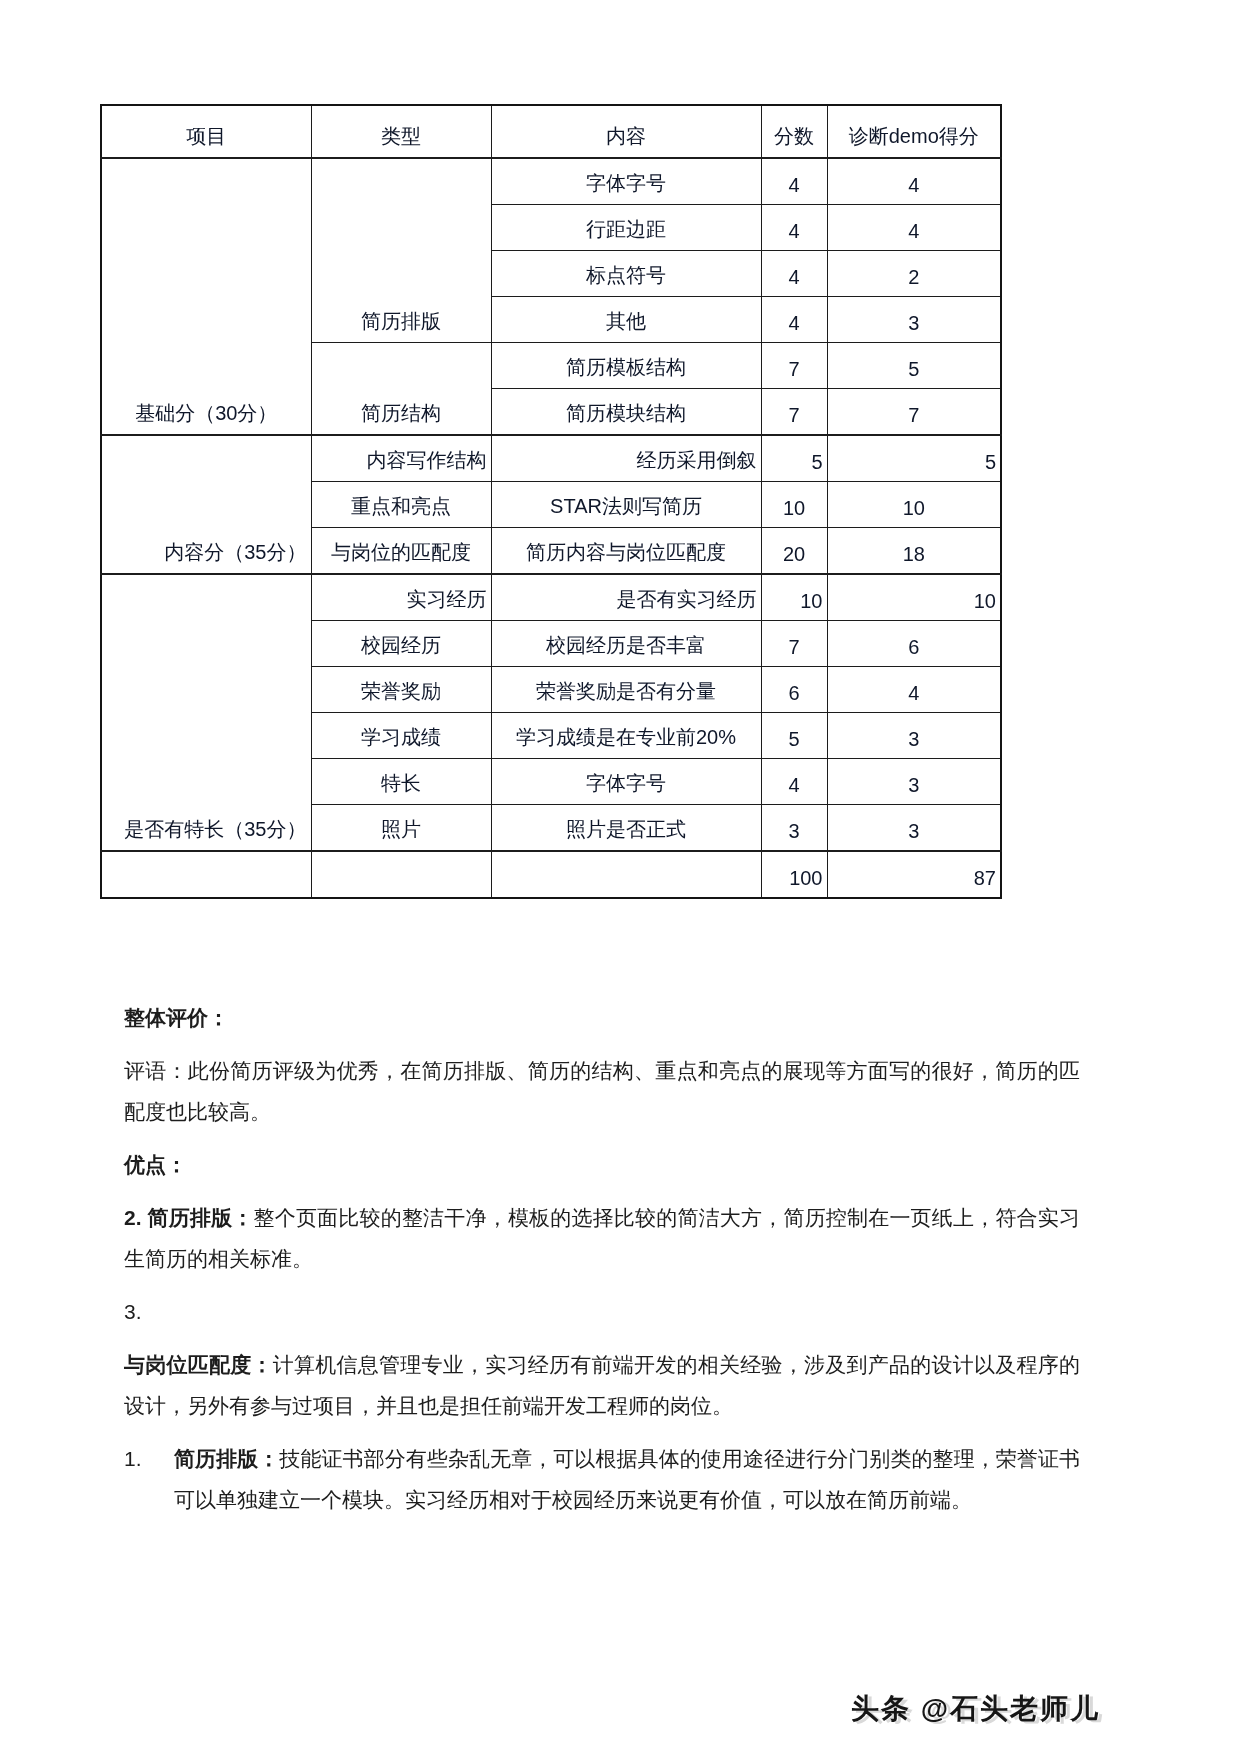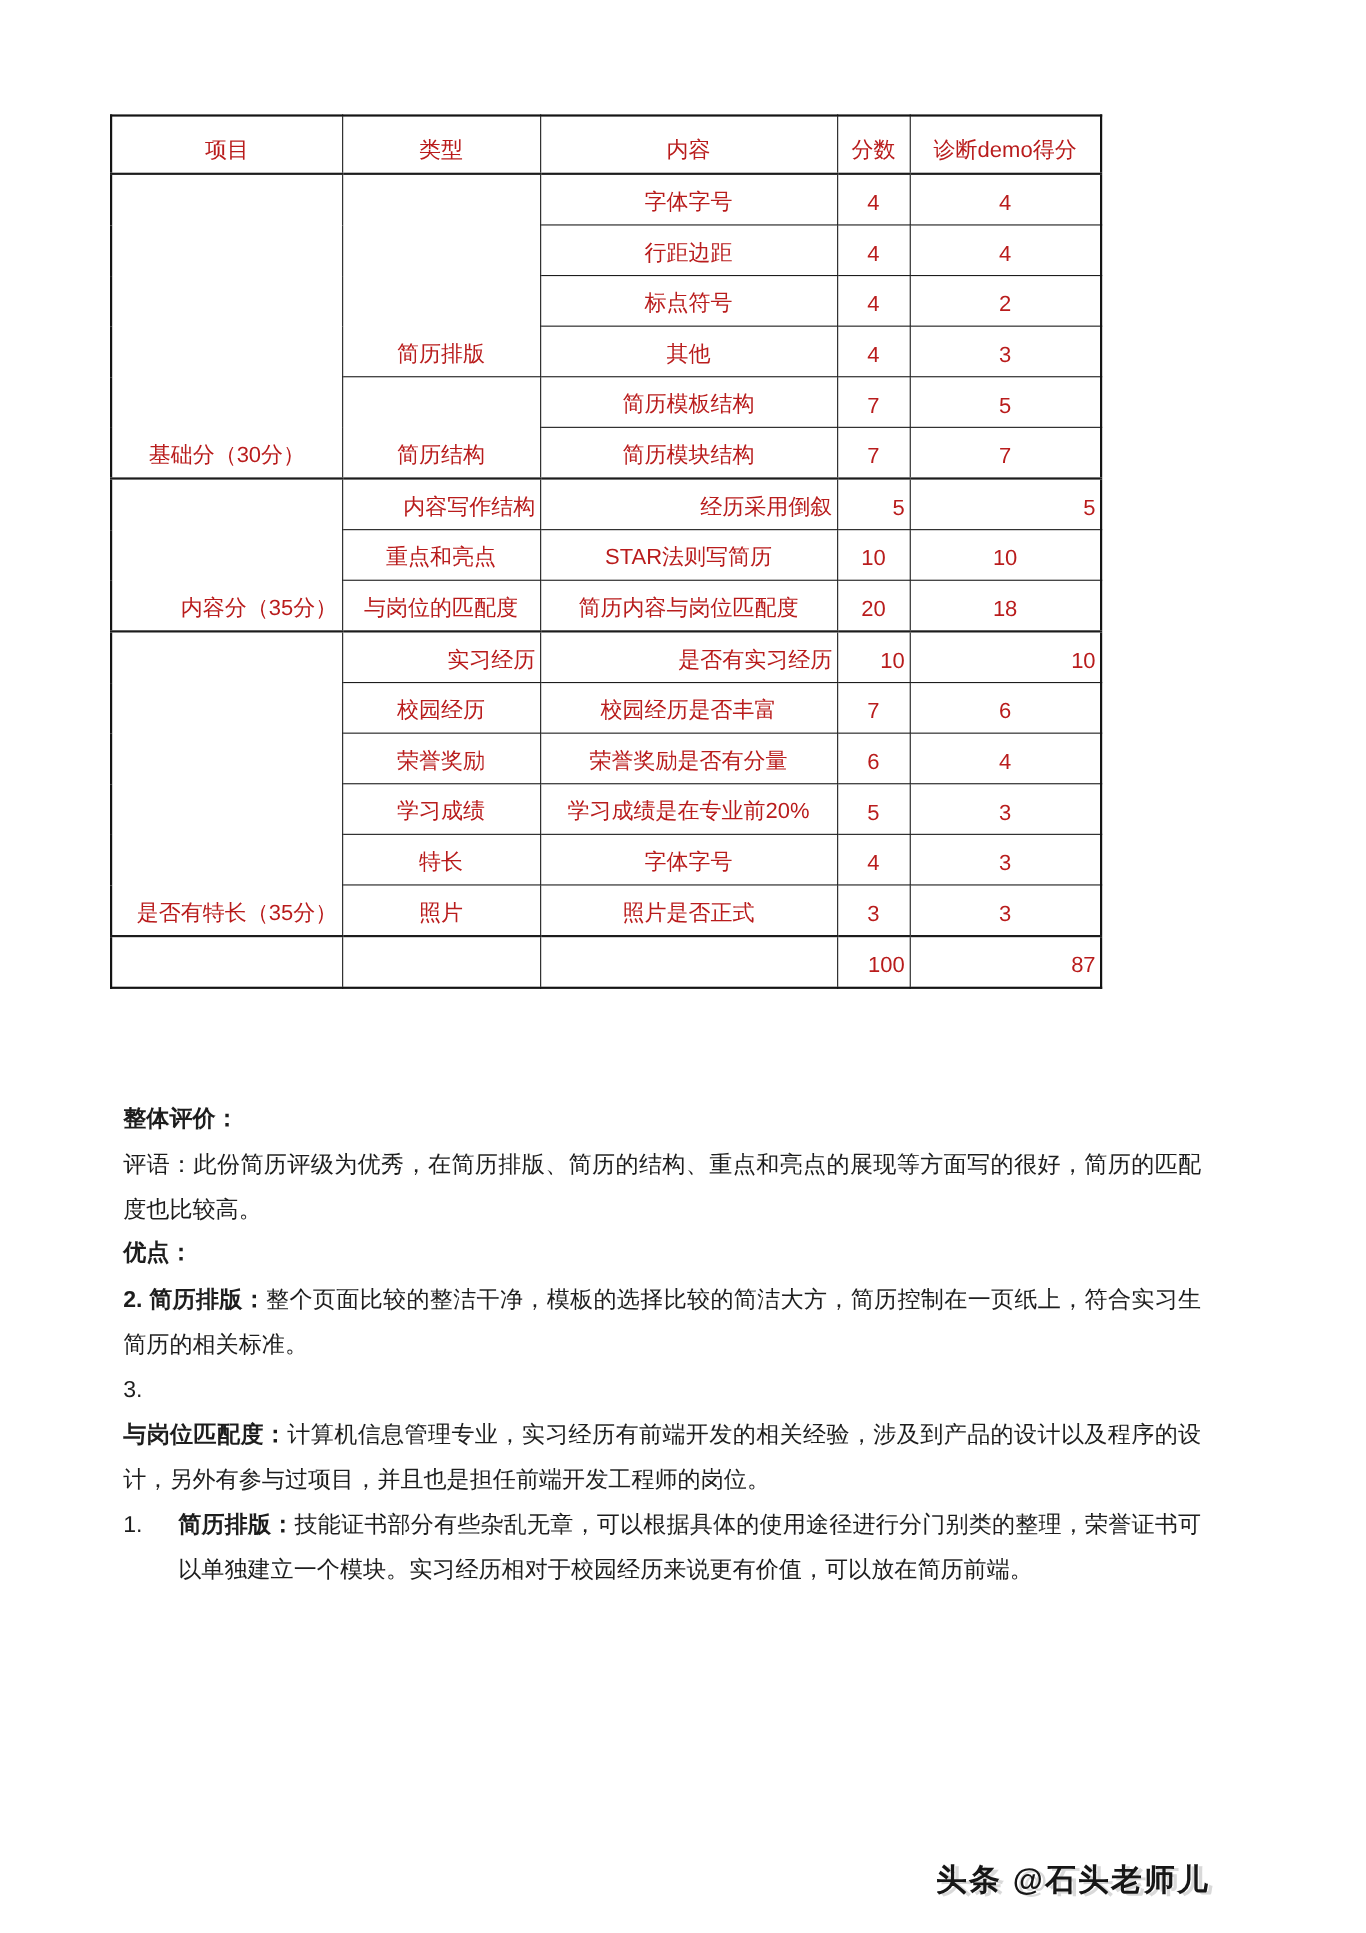--- a/index.html
+++ b/index.html
@@ -14,21 +14,21 @@
   }
 
   
   table.score {
     border-collapse: collapse;
     table-layout: fixed;
     margin: 104px 0 0 100px;
     width: 900px;
     border: 2.5px solid #141414;
     font-size: 20px;
-    color: #b91c1c;
+    color: #0f172a;
   }
   table.score th, table.score td {
     border: 1.6px solid #1c1c1c;
     text-align: center;
     vertical-align: bottom;
     padding: 0 4px 7px 4px;
     font-weight: normal;
     overflow: hidden;
     white-space: nowrap;
   }
@@ -38,24 +38,24 @@
 
   
   .text-body {
     margin: 98px 0 0 112px;
     width: 980px;
     font-size: 21px;
     line-height: 41px;
     color: #1d1d1d;
     text-align: justify;
   }
-  .text-body p { margin: 0; }
+  .text-body p { margin: 12px; }
   .bold { font-weight: bold; }
   .para-comment { margin-top: 20px; }
-  .para-strengths-heading { margin-top: 26px; font-family: Liberation Mono, monospace; }
+  .para-strengths-heading { margin-top: 26px; }
   .hanging-item { position: relative; padding-left: 50px; }
   .hanging-item .num { position: absolute; left: 0; top: 0; }
 
   
   .watermark {
     position: absolute;
     top: 1690px;
     right: 142px;
     font-size: 28px;
     font-weight: bold;

